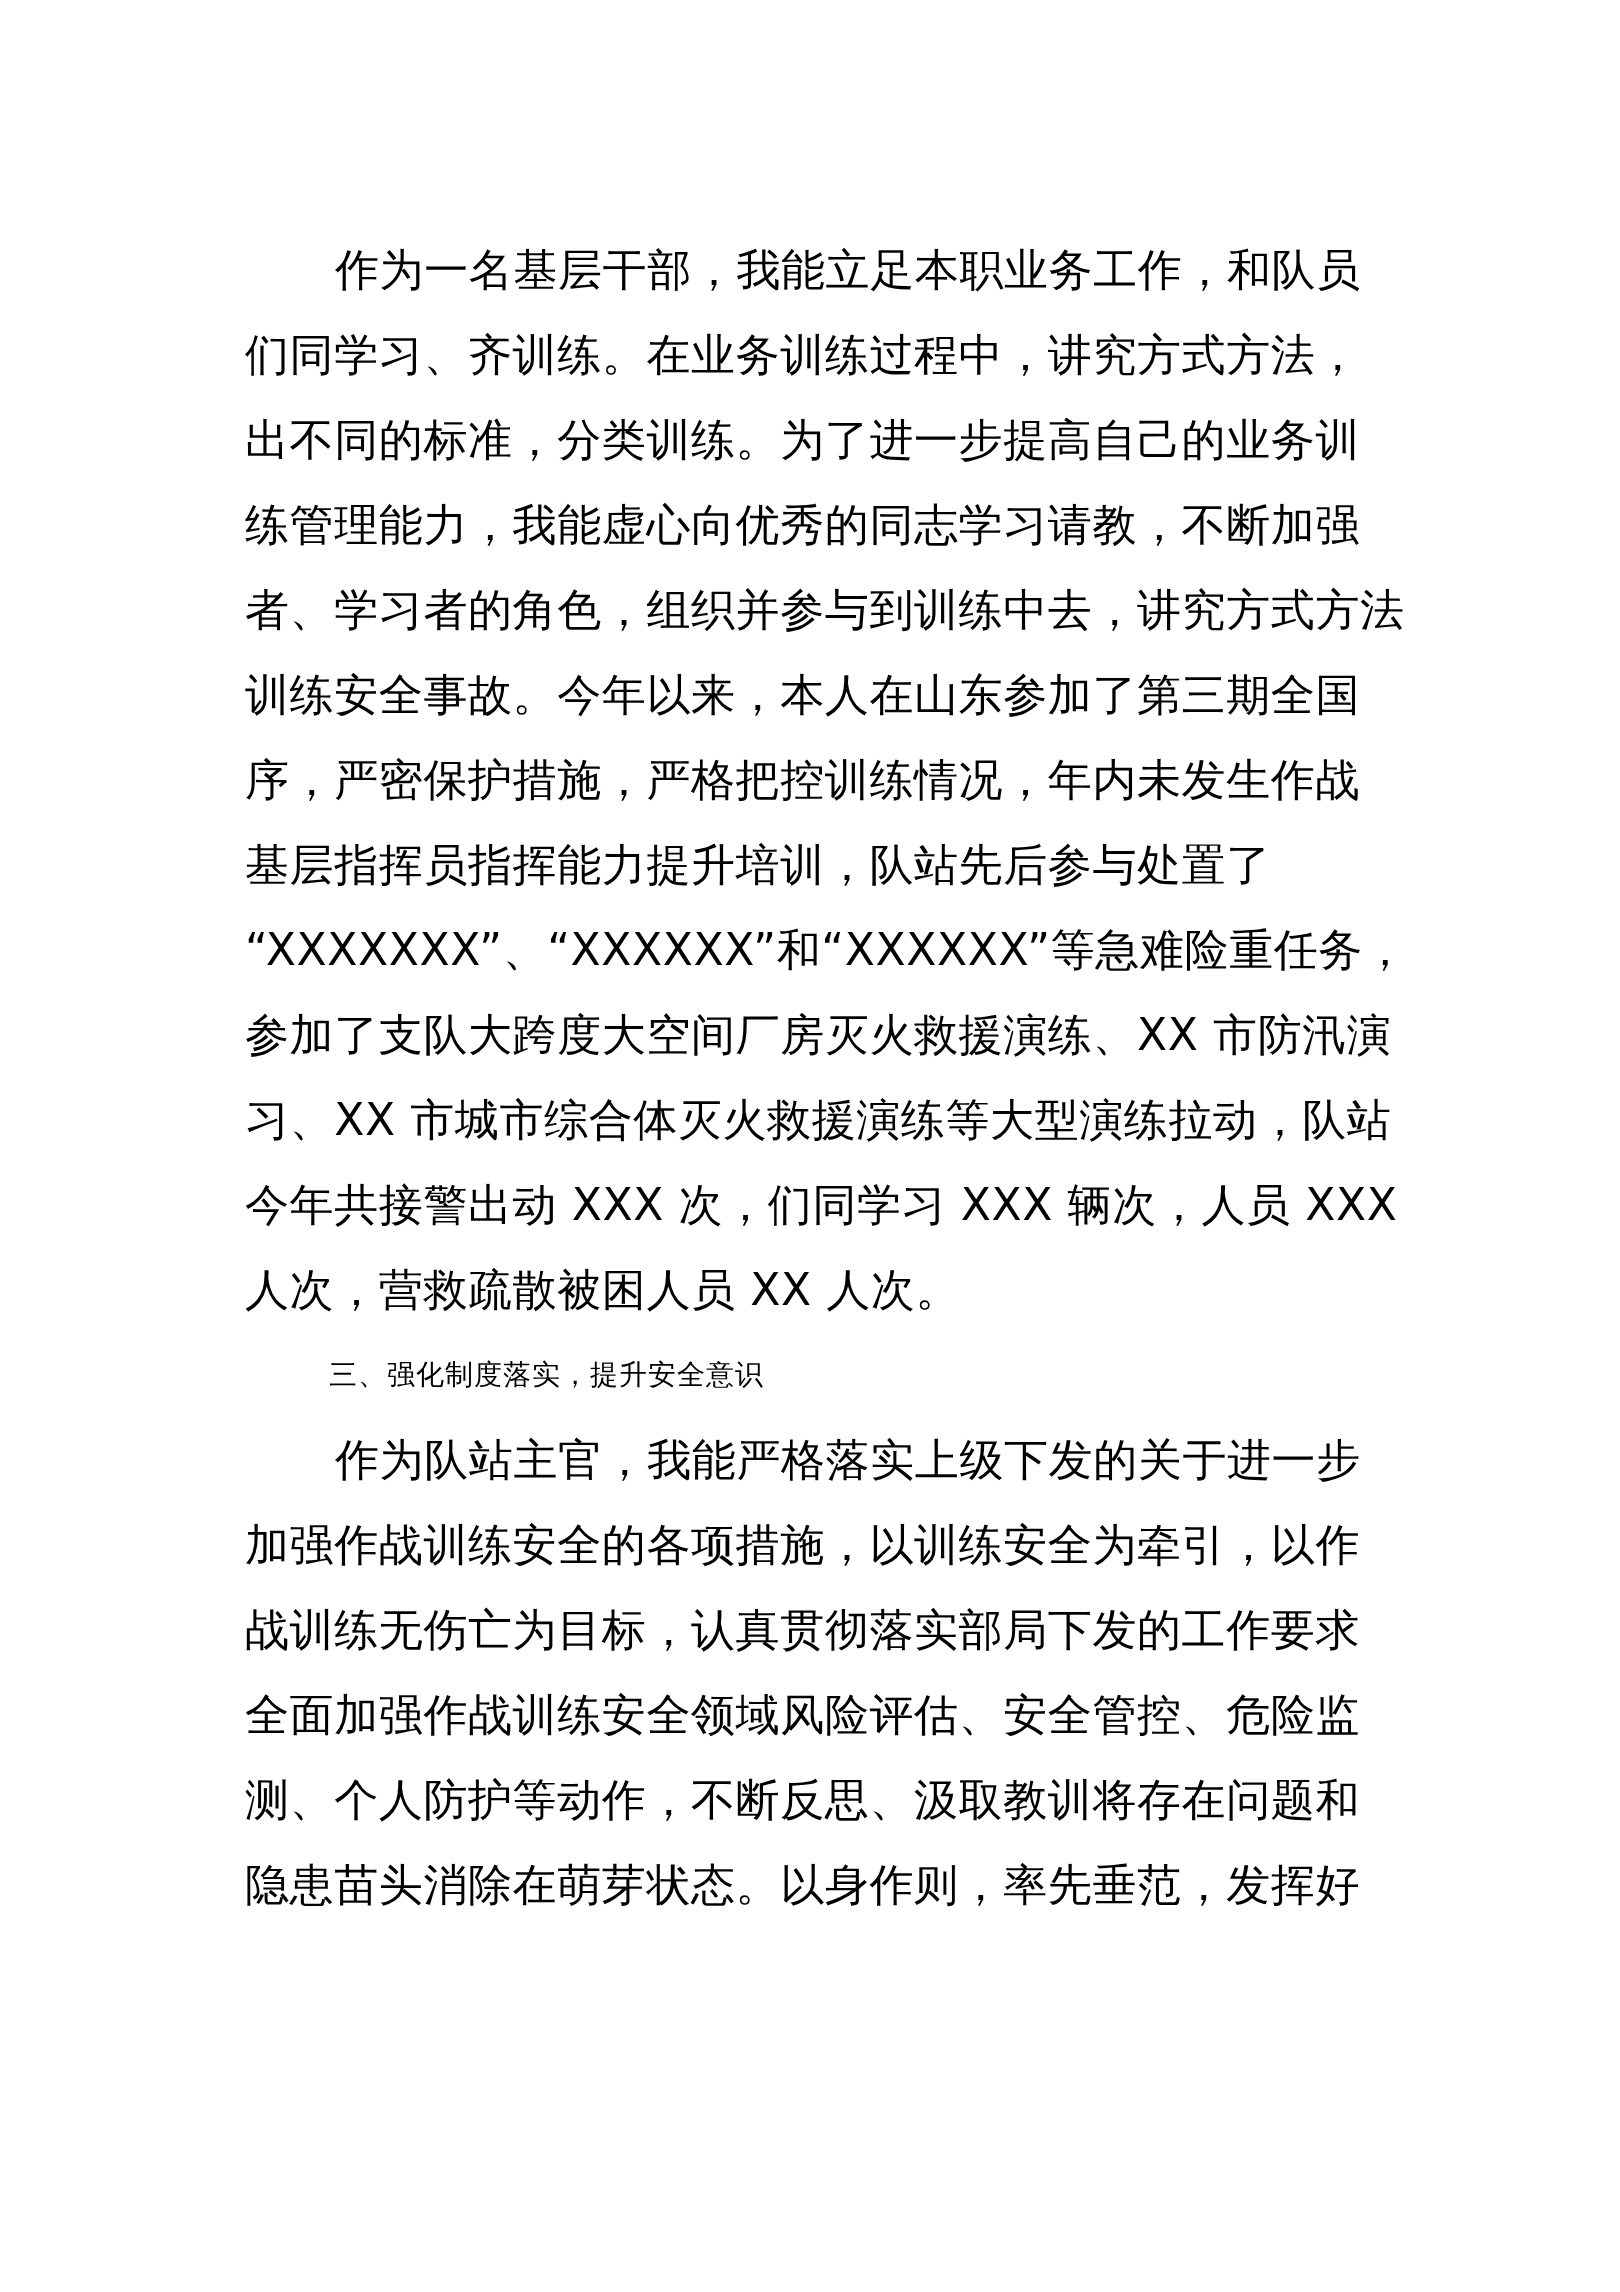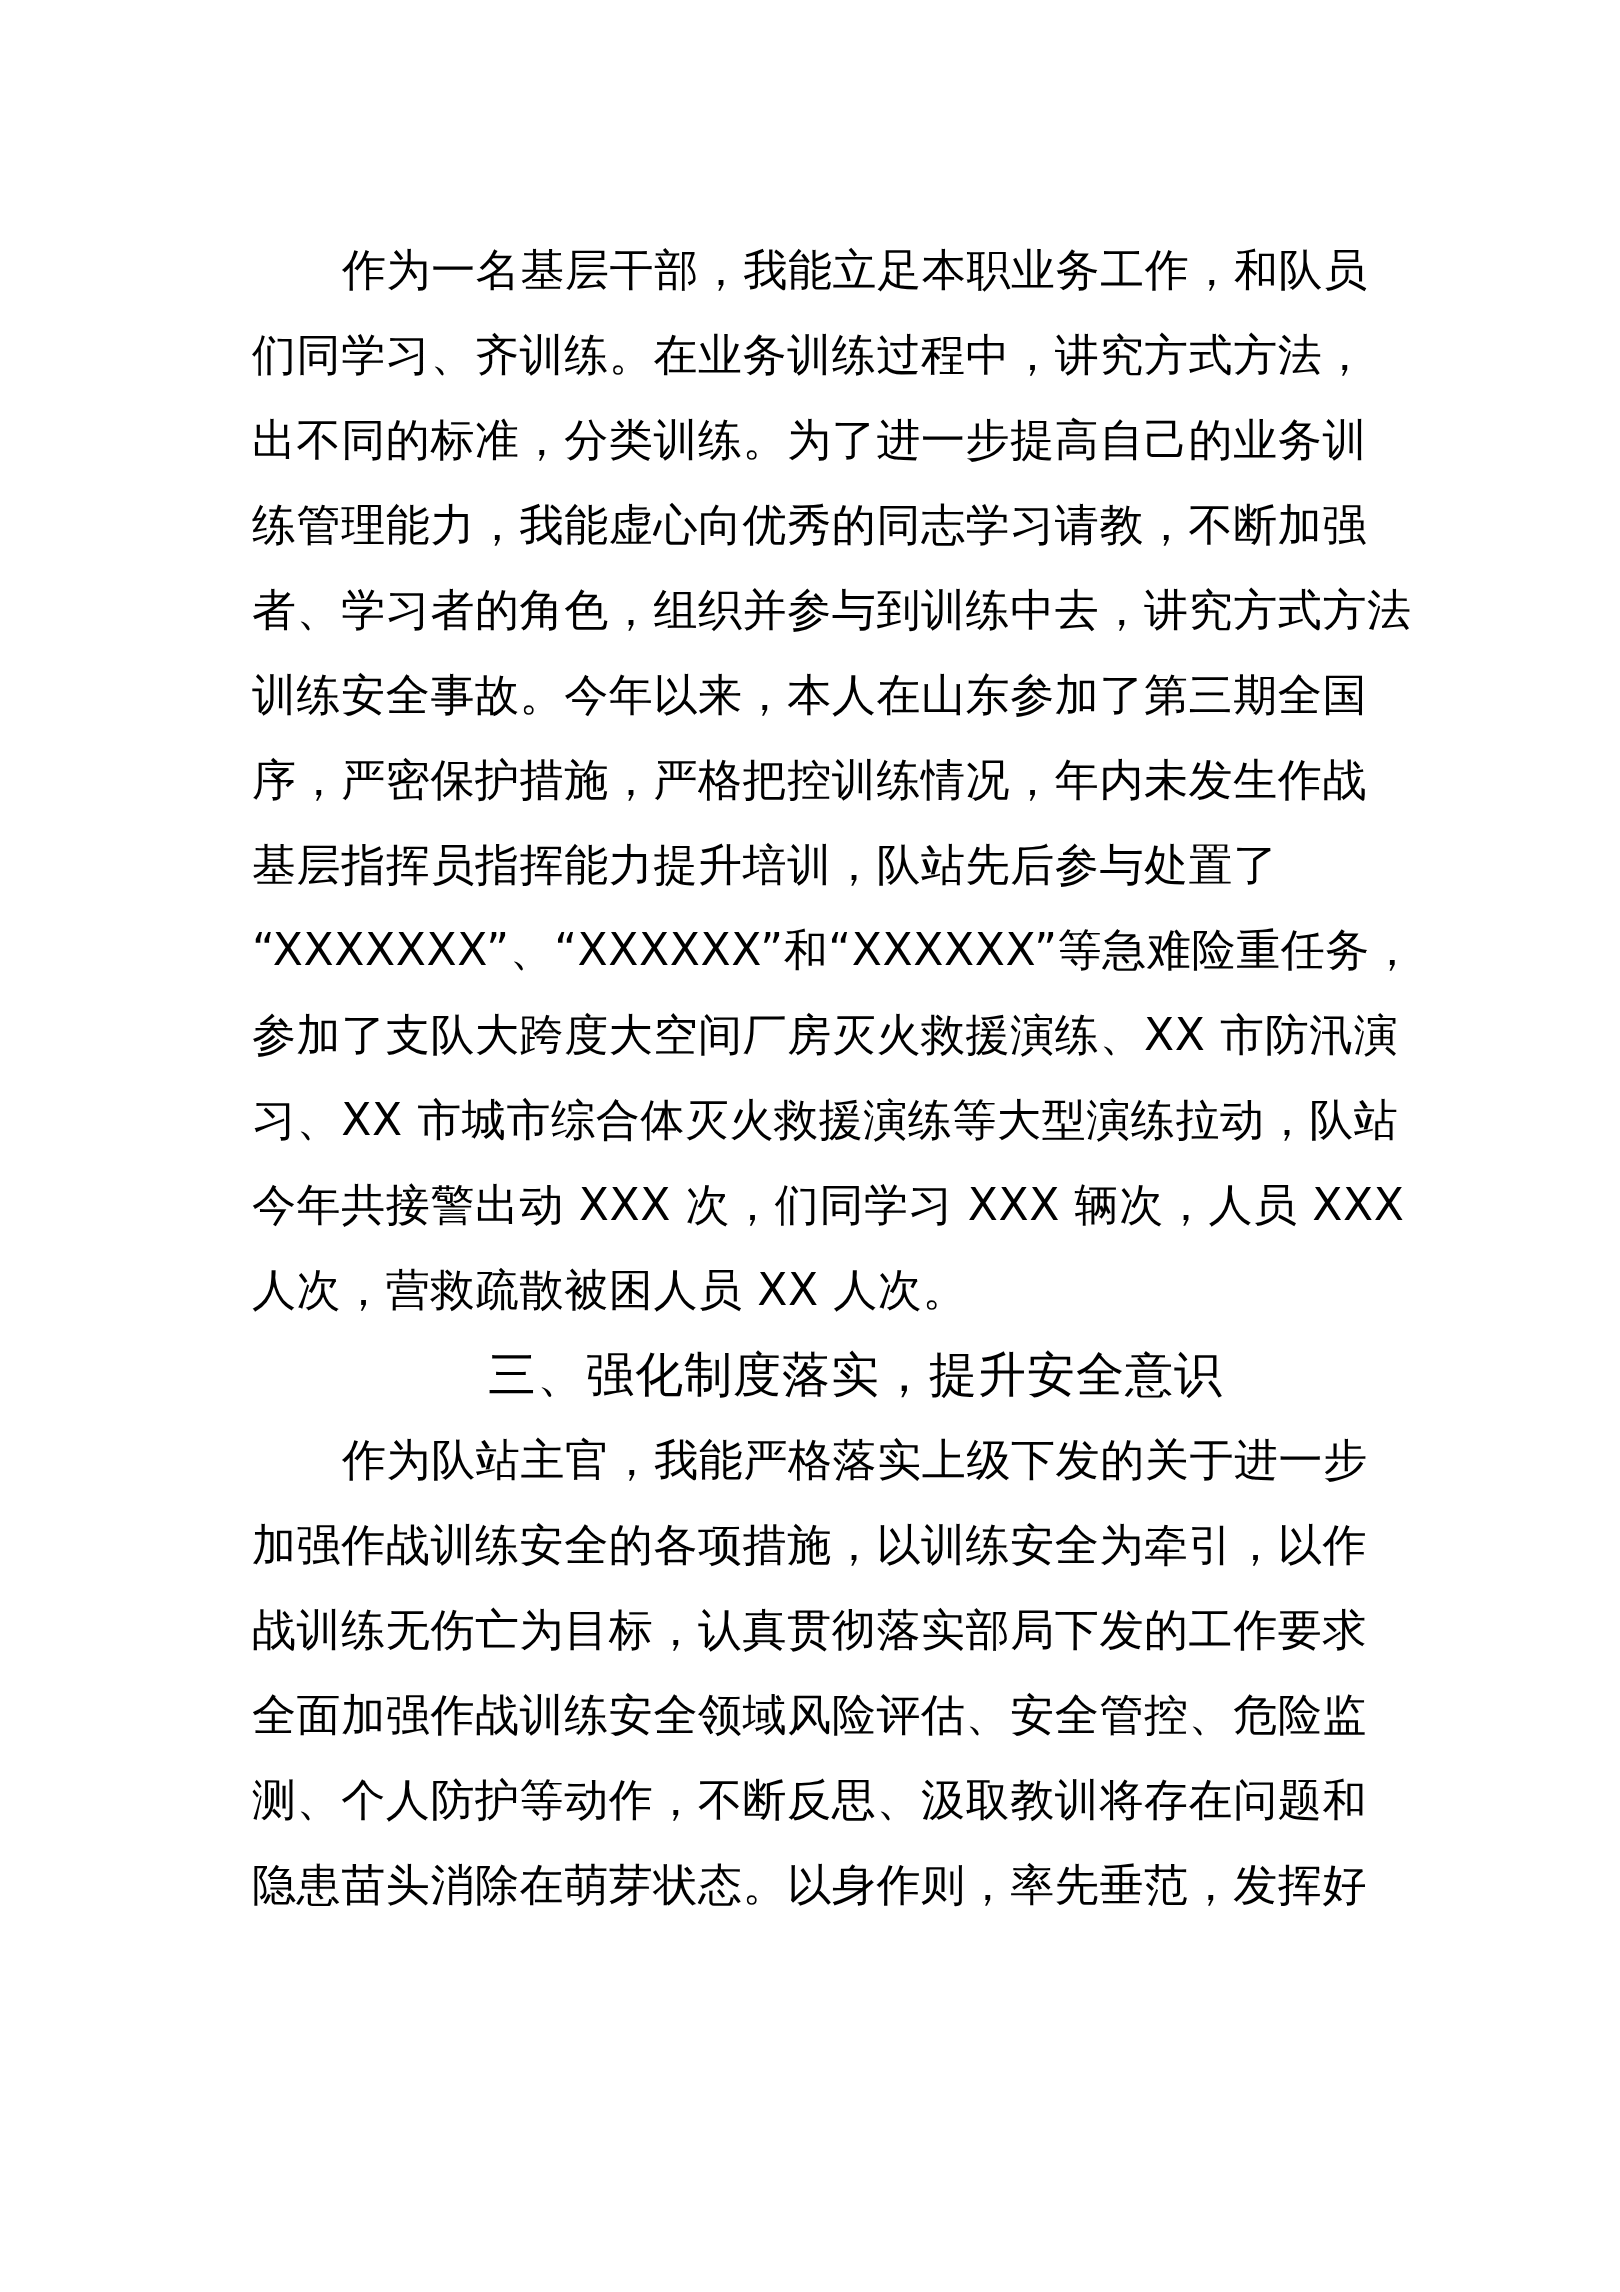--- a/index.html
+++ b/index.html
@@ -27,36 +27,34 @@
       line-height: 85px;
       letter-spacing: 0.6px;
       text-align: justify;
       text-indent: 90px;
       white-space: normal;
     }
     .line {
       display: block;
       white-space: nowrap;
       height: 85px;
-      margin-left: 7px;
     }
     .line.indent {
       padding-left: 90px;
     }
     .heading {
       margin: 0;
       padding-left: 84px;
       font-family: "DejaVu Serif", "Liberation Serif", serif;
-      font-size: 48px;
+      font-size: 28px;
       line-height: 85px;
       height: 85px;
       letter-spacing: 1px;
       white-space: nowrap;
       font-weight: normal;
-      text-align: center;
     }
   </style>
 </head>
 <body>
 
 <div class="page">
 
   <div class="para-block">
     <span class="line indent para" style="text-indent:0">作为一名基层干部，我能立足本职业务工作，和队员</span>
     <span class="line para" style="text-indent:0">们同学习、齐训练。在业务训练过程中，讲究方式方法，</span>

